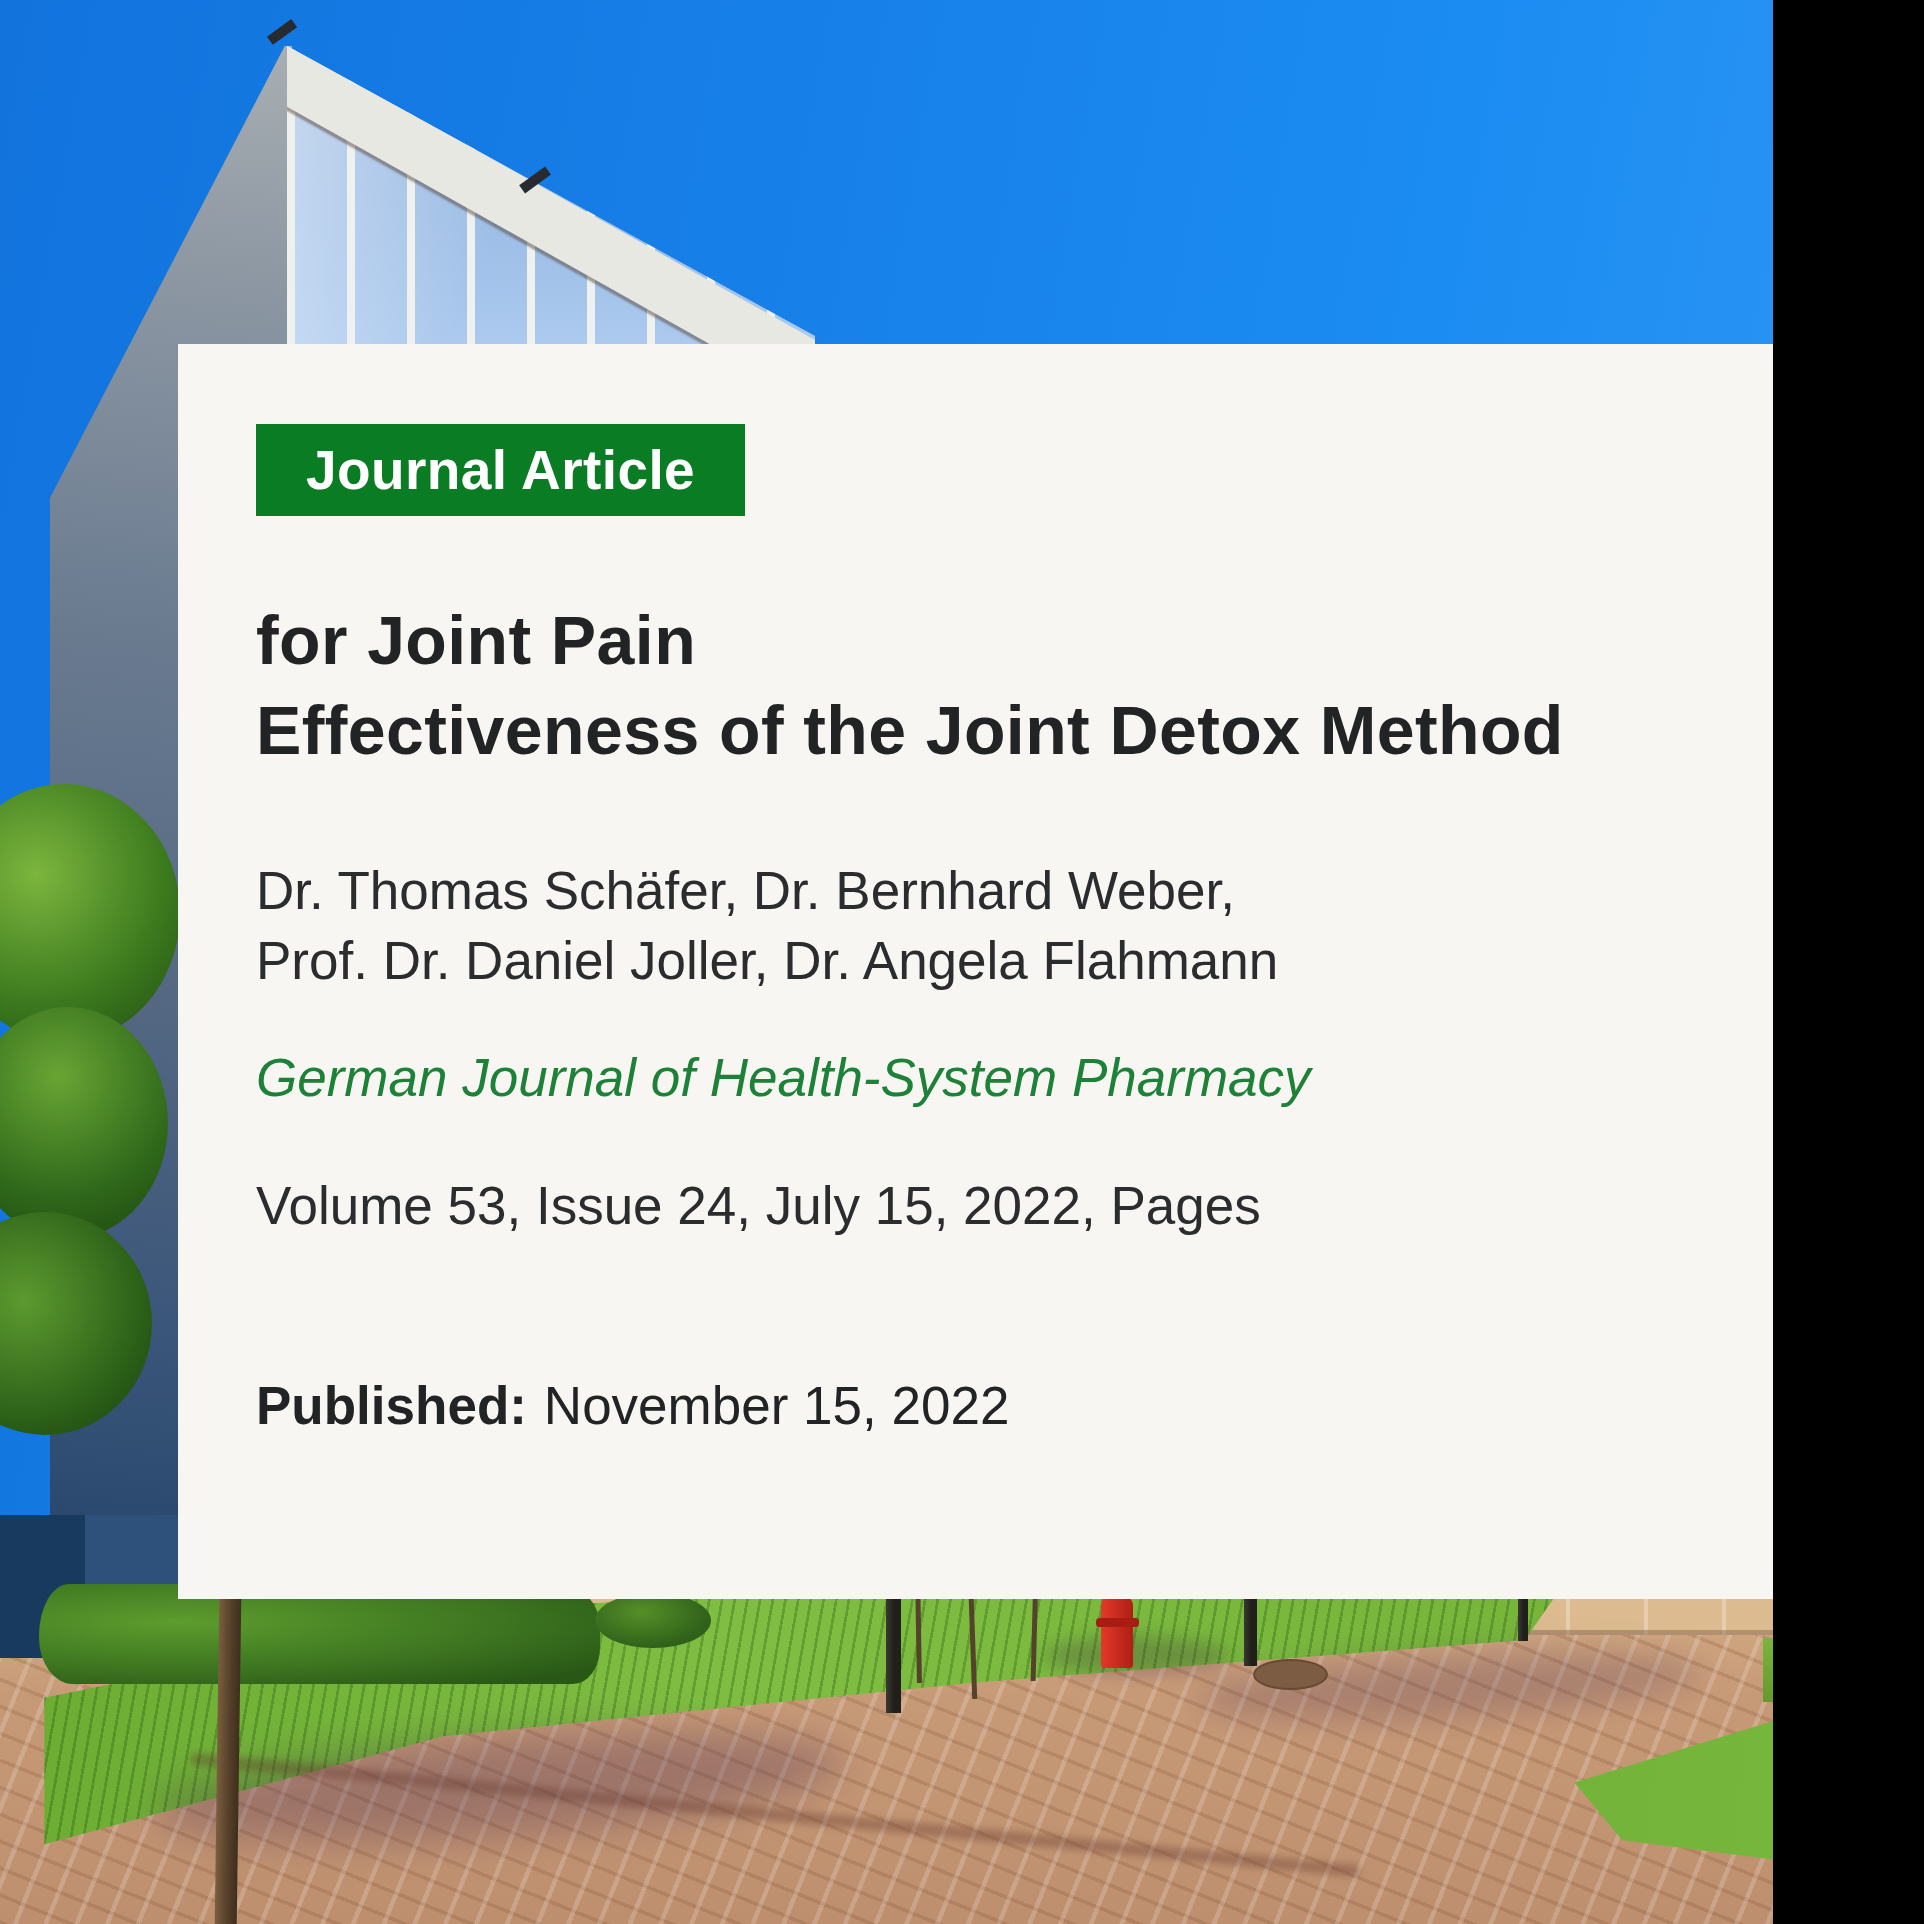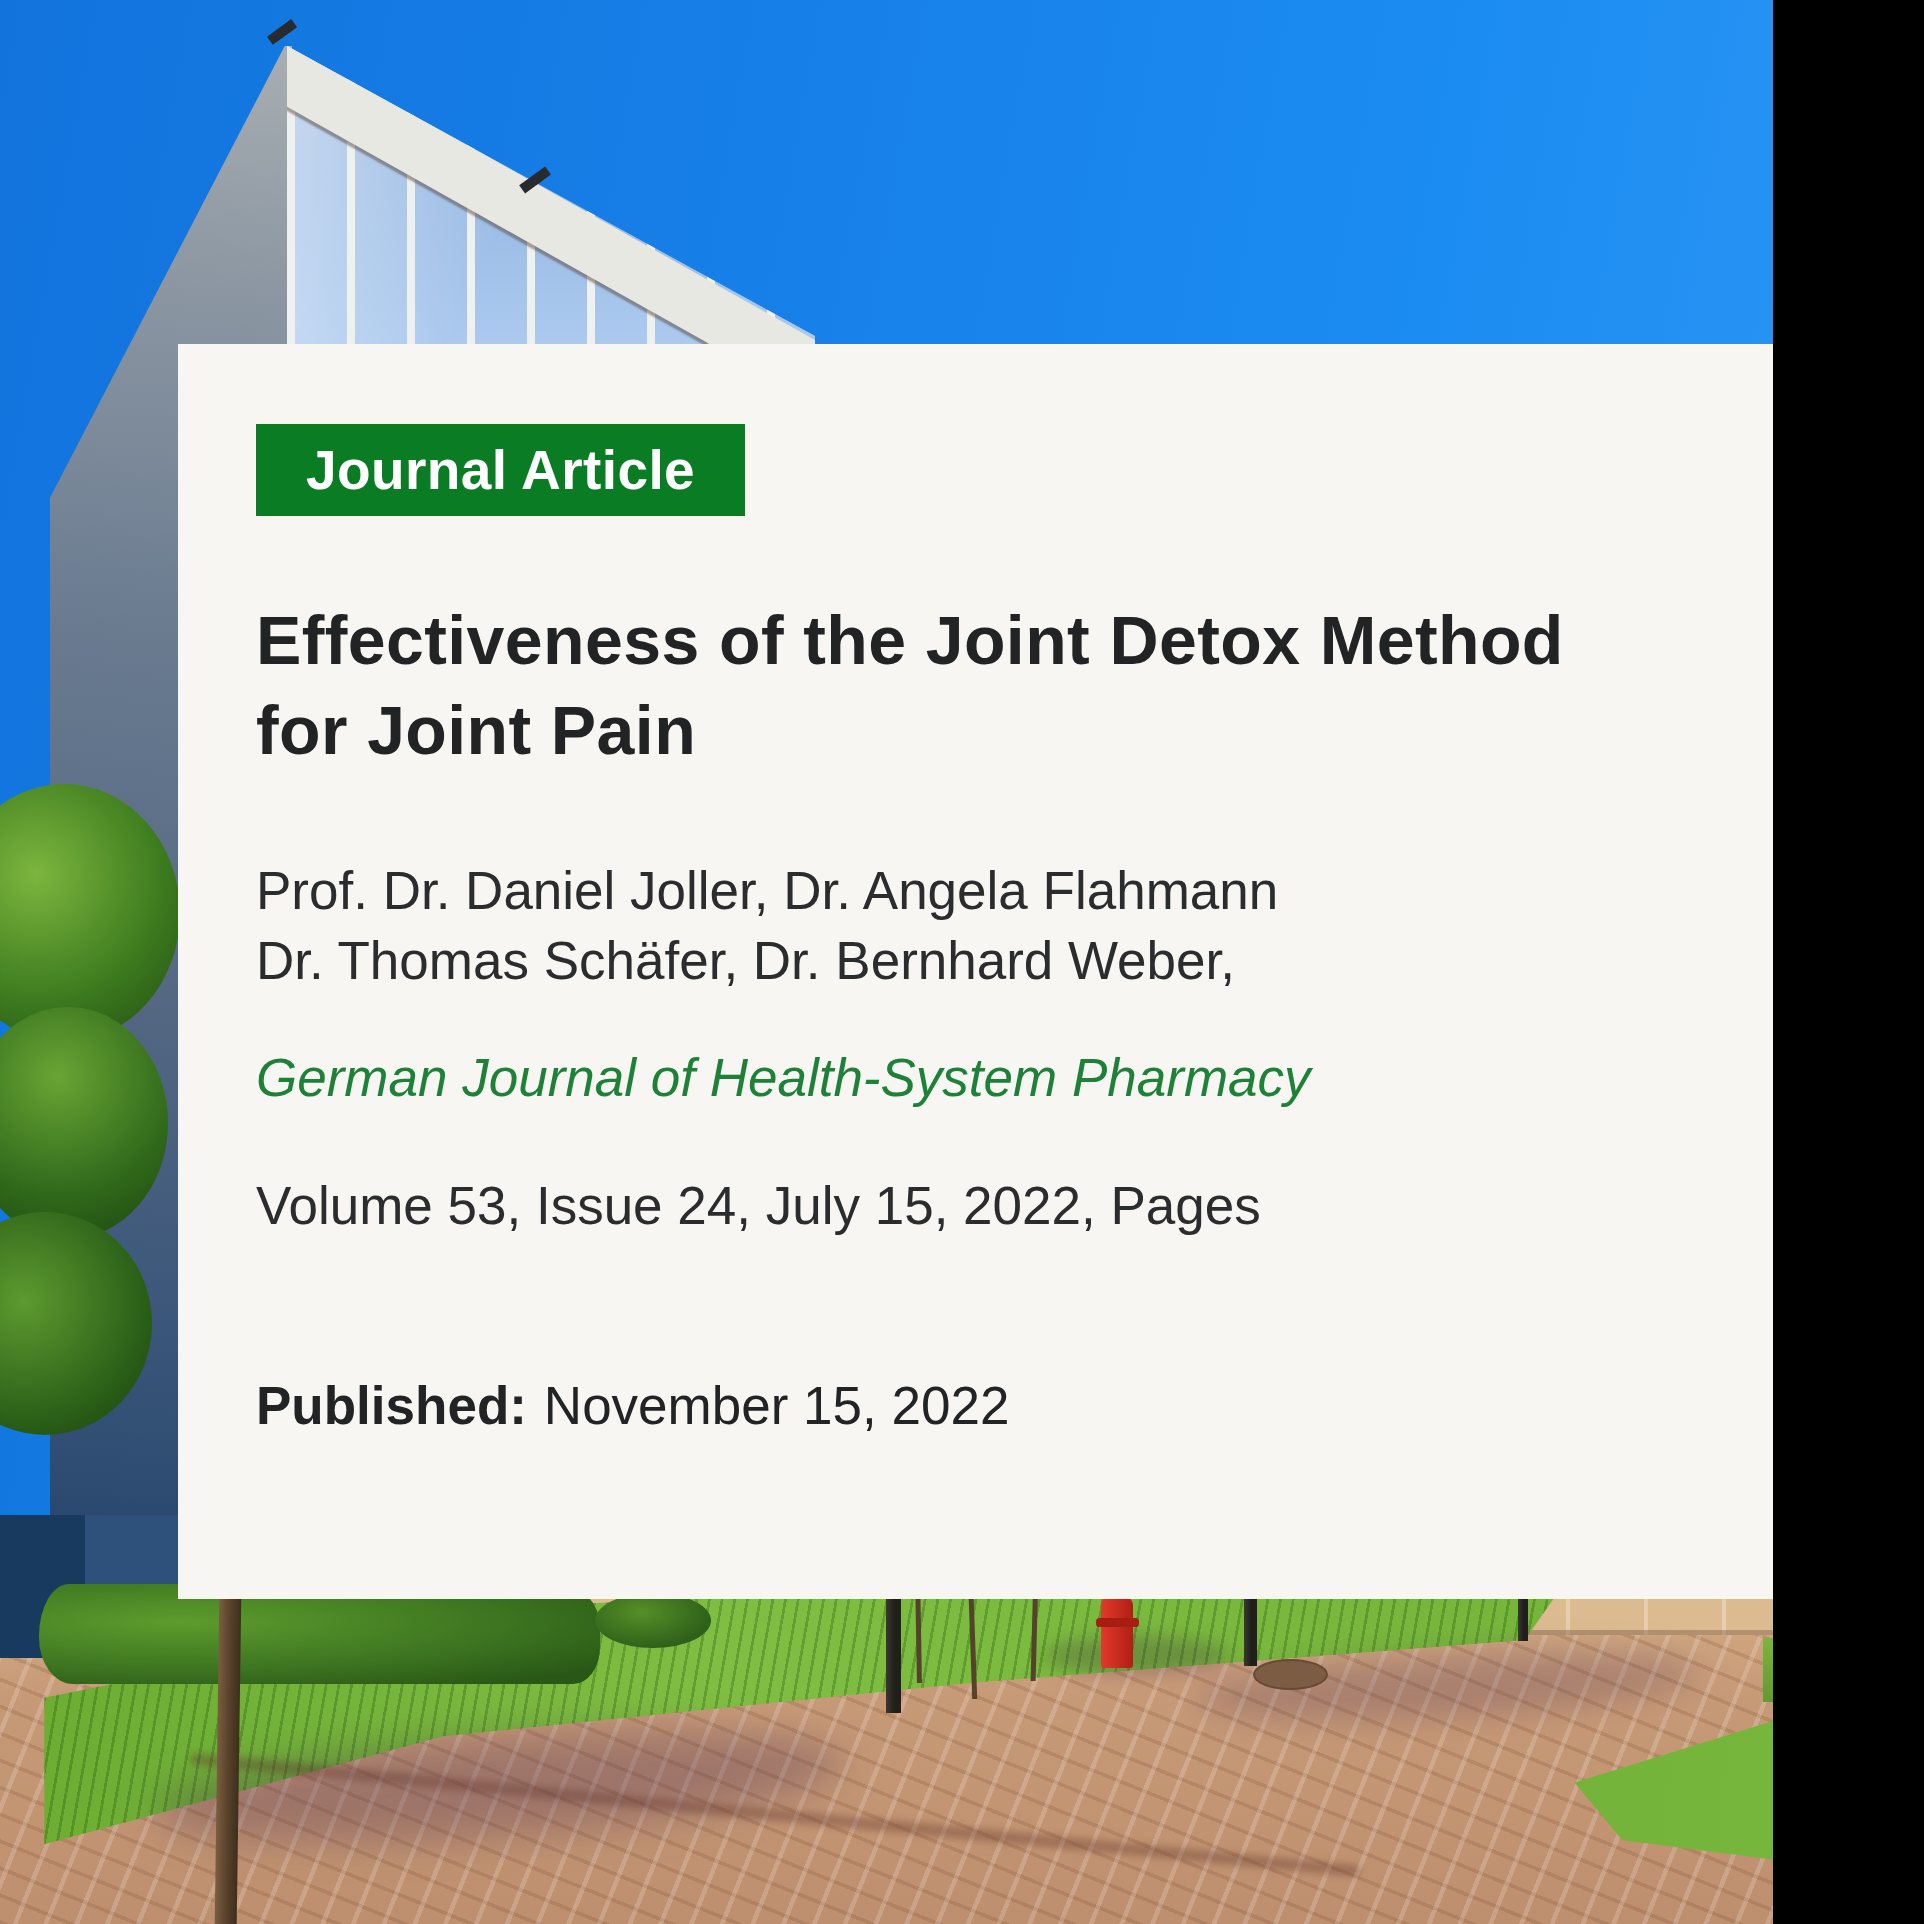--- a/index.html
+++ b/index.html
@@ -192,27 +192,27 @@
   <div class="abs round-tree-trunk"></div>
   <div class="abs round-tree-canopy"></div>
   <div class="abs tree-trunk-left"></div>
 
   <div class="abs card">
     <div class="badge">
       <span>Journal Article</span>
     </div>
 
     <div class="title">
+      <div>for Joint Pain</div>
       <div>Effectiveness of the Joint Detox Method</div>
-      <div>for Joint Pain</div>
     </div>
 
     <div class="authors">
+      <div>Dr. Thomas Schäfer, Dr. Bernhard Weber,</div>
       <div>Prof. Dr. Daniel Joller, Dr. Angela Flahmann</div>
-      <div>Dr. Thomas Schäfer, Dr. Bernhard Weber,</div>
     </div>
 
     <div class="journal">German Journal of Health-System Pharmacy</div>
 
     <div class="citation">
       <div>Volume 53, Issue 24, July 15, 2022, Pages</div>
     </div>
 
     <div class="published">
       <span class="lbl">Published:</span><span class="val">November 15, 2022</span>

